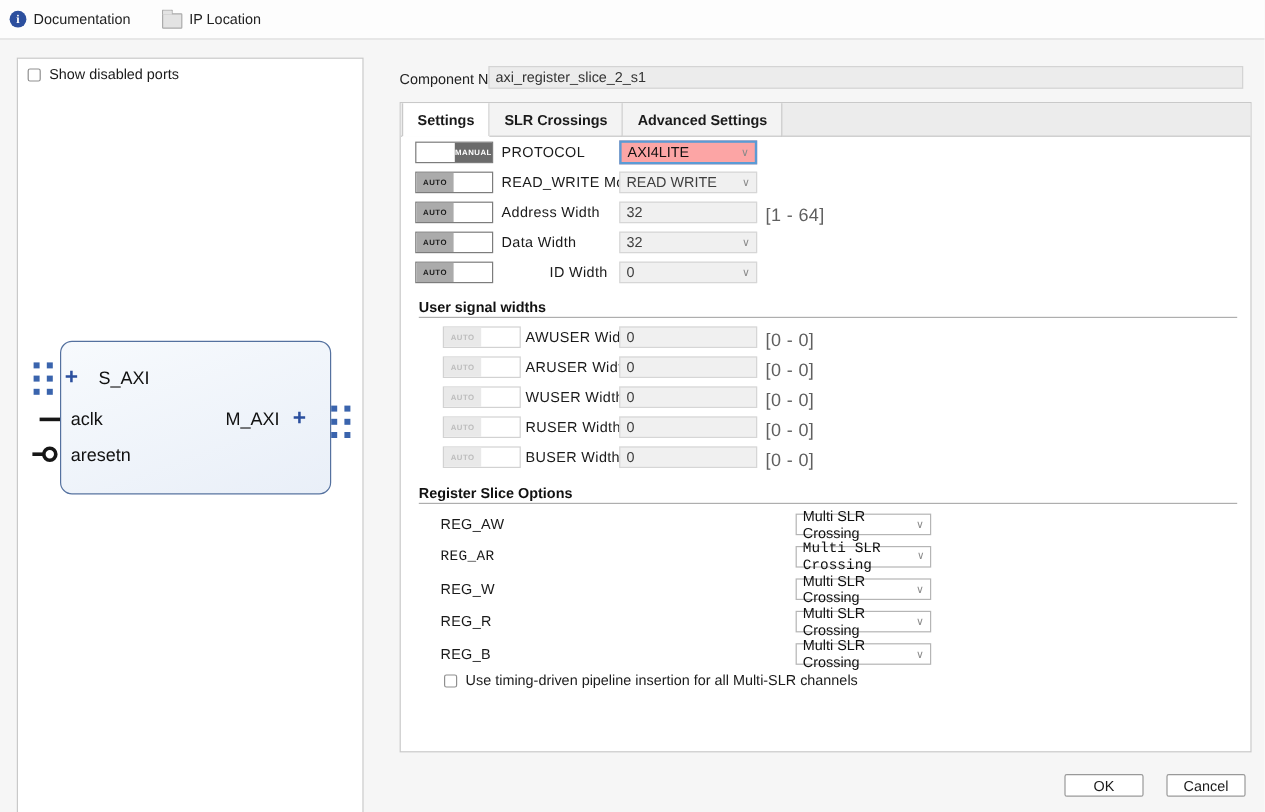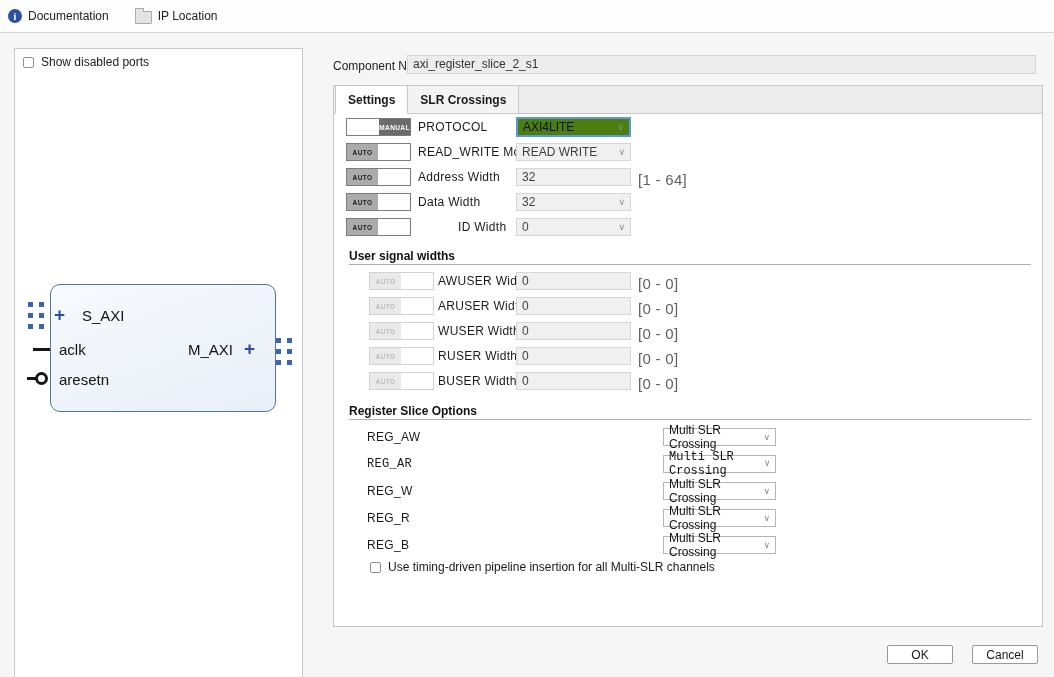--- a/index.html
+++ b/index.html
@@ -56,21 +56,21 @@
   .tgl .ts{position:absolute;top:0;width:31px;height:100%;display:flex;align-items:center;justify-content:center;
            font-size:6.5px;font-weight:bold;letter-spacing:0.4px;}
   .tgl.manual .ts{right:0;background:#6b6b6b;color:#fff;}
   .tgl.auto .ts{left:0;background:#ababab;color:#1c1c1c;}
   .tgl.off{border-color:#d2d2d2;}
   .tgl.off .ts{left:0;background:#e9e9e9;color:#bdbdbd;}
   .rlabel{font-size:12px;color:#1a1a1a;letter-spacing:0.3px;top:2px;white-space:nowrap;}
   .ctrl{width:115px;height:18px;box-sizing:border-box;border:1px solid #d6d6d6;background:#f0f0f0;font-size:12px;color:#3f3f3f;
         display:flex;align-items:center;justify-content:space-between;padding:0 5px;top:0;}
   .ctrl.enabled{background:#fff;border-color:#b5b5b5;color:#111;}
-  .ctrl.focus{background:#4d7c0f;border:2px solid #5b9bd5;color:#111;height:20px;top:-1px;}
+  .ctrl.focus{background:#fca5a5;border:2px solid #5b9bd5;color:#111;height:20px;top:-1px;}
   .chev{font-size:9px;color:#8a8a8a;line-height:1;}
   .chev::after{content:"∨";}
   .range{font-size:15px;color:#5f5f5f;top:3px;letter-spacing:0.3px;}
   .sect{position:absolute;left:15px;font-size:12px;font-weight:bold;color:#111;}
   .rule{position:absolute;left:15px;width:682px;height:1px;background:#aeaeae;}
 
   
   .btn{position:absolute;width:66px;height:19px;background:#fff;border:1px solid #999;border-radius:2px;
        font-size:12px;color:#1a1a1a;display:flex;align-items:center;justify-content:center;box-sizing:border-box;cursor:default;}
 </style>
@@ -133,20 +133,23 @@
 
   <div class="right-panel">
 
     <div class="tabbar">
       <div class="tab active">
           <span>Settings</span>
         </div>
       <div class="tab">
           <span>SLR Crossings</span>
         </div>
+      <div class="tab">
+          <span>Advanced Settings</span>
+        </div>
     </div>
 
     <div class="srow" style="top:32px;">
       <div class="tgl manual" style="left:12px;">
           <span class="ts">MANUAL</span>
         </div>
       <span class="rlabel" style="left:84px;">PROTOCOL</span>
       <div class="ctrl focus" style="left:182px;">
           <span>AXI4LITE</span>
           <span class="chev"></span>

